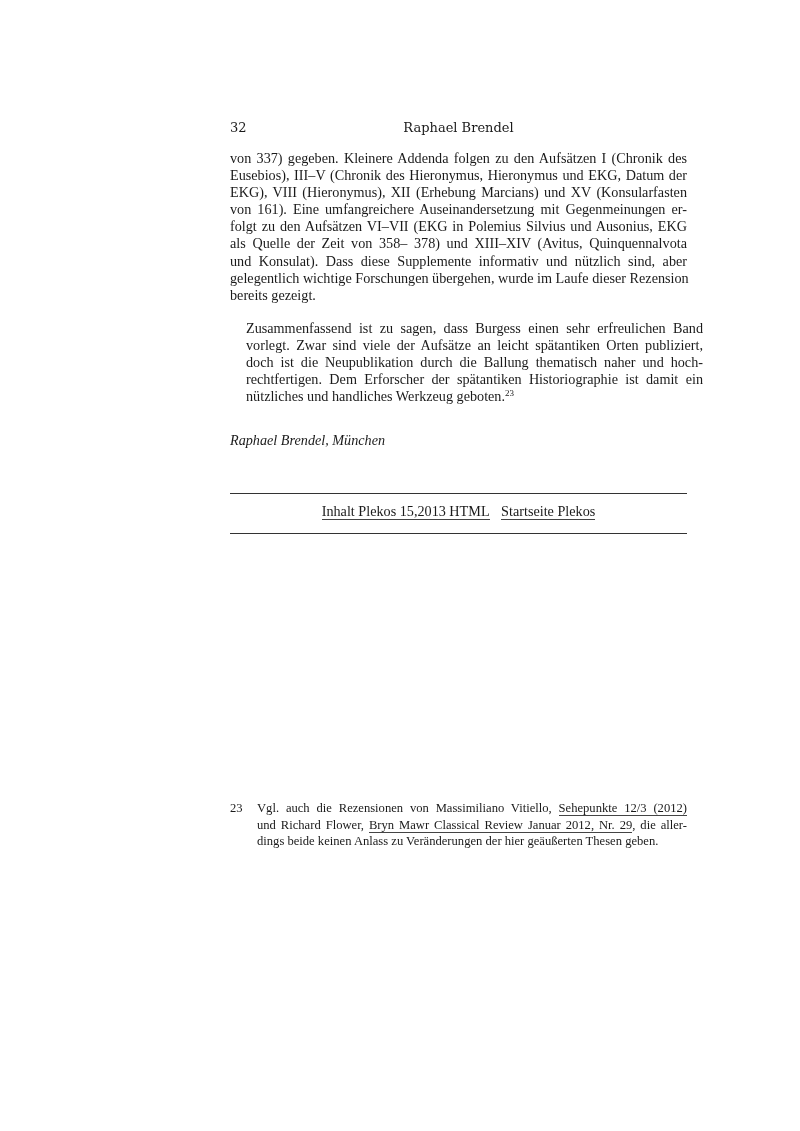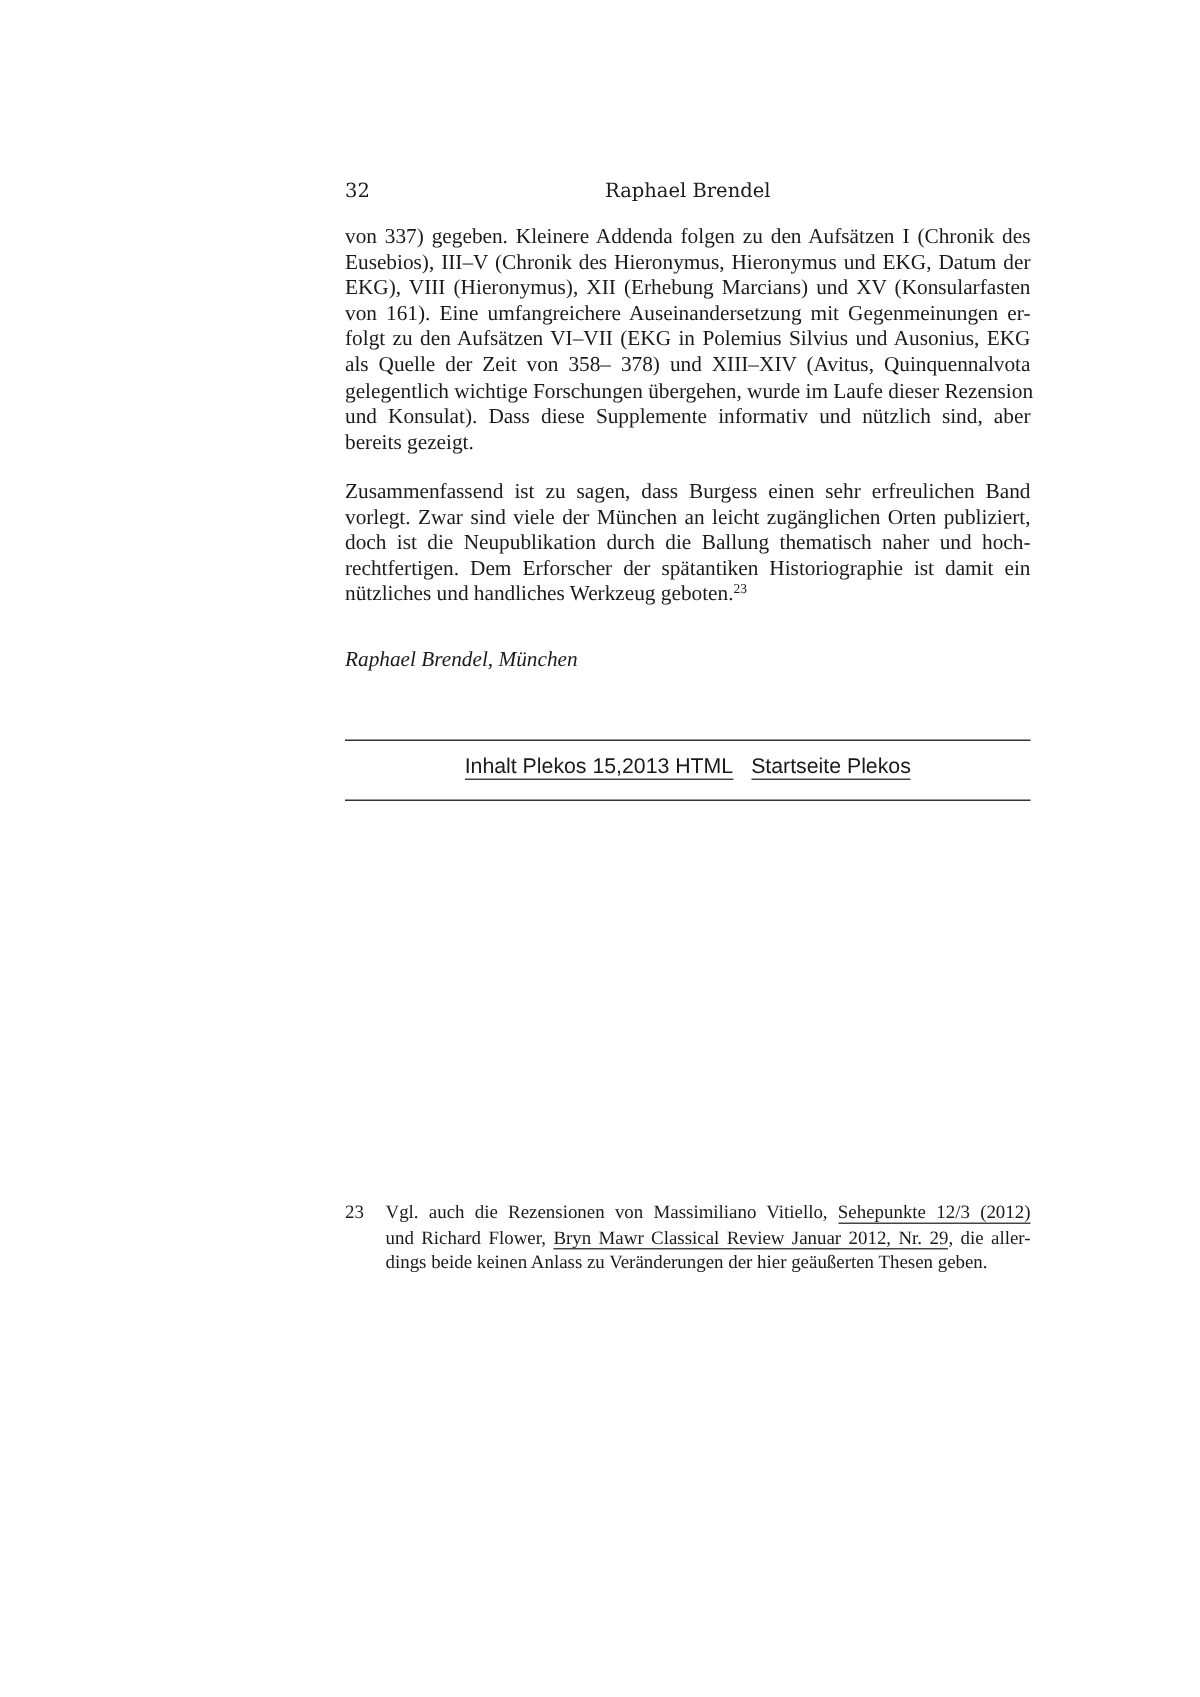--- a/index.html
+++ b/index.html
@@ -11,21 +11,21 @@
     .running-head .pg { position: absolute; left: 0; }
     .running-head .author { position: absolute; left: 0; width: 457px; text-align: center; }
     .para { position: absolute; left: 0; width: 457px; font-size: 12.4px; line-height: 17.1px;
       text-align: justify; font-family: "Liberation Serif", serif; font-size: 14.2px; }
     .para .ln { display: block; height: 17.1px; white-space: nowrap; text-align-last: justify; text-align: justify; }
     .para .ln.last { text-align-last: left; }
     sup { font-size: 9px; line-height: 0; vertical-align: 5px; }
     a, .link { color: #1a1a1a; text-decoration: none; border-bottom: 1px solid #444; }
     .rule { position: absolute; left: 0; width: 457px; height: 0; border-top: 1.2px solid #333; }
     .navlinks { position: absolute; top: 503px; left: 0; width: 457px; text-align: center;
-      font-family: Liberation Sans, sans-serif; font-size: 14.2px; line-height: 17px; }
+      font-family: Liberation Serif, serif; font-size: 14.2px; line-height: 17px; }
     .navlinks span { margin: 0 4px; }
     .footnote { position: absolute; top: 800px; left: 0; width: 457px; font-family: "Liberation Serif", serif;
       font-size: 12.6px; line-height: 16.5px; }
     .footnote .num { position: absolute; left: 0; top: 0; }
     .footnote .body { position: absolute; left: 27px; width: 430px; }
     .footnote .ln { display: block; height: 16.5px; white-space: nowrap; text-align: justify; text-align-last: justify; }
     .footnote .ln.last { text-align-last: left; }
   </style>
 </head>
 <body>
@@ -37,28 +37,28 @@
     <span class="author">Raphael Brendel</span>
   </div>
 
   <div class="para" style="top:150px;">
     <span class="ln">von 337) gegeben. Kleinere Addenda folgen zu den Aufsätzen I (Chronik des</span>
     <span class="ln">Eusebios), III–V (Chronik des Hieronymus, Hieronymus und EKG, Datum der</span>
     <span class="ln">EKG), VIII (Hieronymus), XII (Erhebung Marcians) und XV (Konsularfasten</span>
     <span class="ln">von 161). Eine umfangreichere Auseinandersetzung mit Gegenmeinungen er-</span>
     <span class="ln">folgt zu den Aufsätzen VI–VII (EKG in Polemius Silvius und Ausonius, EKG</span>
     <span class="ln">als Quelle der Zeit von 358– 378) und XIII–XIV (Avitus, Quinquennalvota</span>
+    <span class="ln">und Konsulat). Dass diese Supplemente informativ und nützlich sind, aber</span>
     <span class="ln">gelegentlich wichtige Forschungen übergehen, wurde im Laufe dieser Rezension</span>
-    <span class="ln">und Konsulat). Dass diese Supplemente informativ und nützlich sind, aber</span>
     <span class="ln last">bereits gezeigt.</span>
   </div>
 
-  <div class="para" style="top:320px;">
+  <div class="para" style="top:320px;margin-left:16px;">
     <span class="ln">Zusammenfassend ist zu sagen, dass Burgess einen sehr erfreulichen Band</span>
-    <span class="ln">vorlegt. Zwar sind viele der München an leicht zugänglichen Orten publiziert,</span>
+    <span class="ln">vorlegt. Zwar sind viele der Aufsätze an leicht spätantiken Orten publiziert,</span>
     <span class="ln">doch ist die Neupublikation durch die Ballung thematisch naher und hoch-</span>
     <span class="ln">rechtfertigen. Dem Erforscher der spätantiken Historiographie ist damit ein</span>
     <span class="ln last"><span>nützliches und handliches Werkzeug geboten.</span><sup>23</sup></span>
   </div>
 
   <div class="para" style="top:432px;font-style:italic;">
     <span class="ln last">Raphael Brendel, München</span>
   </div>
 
   <div class="rule" style="top:493px;"></div>

